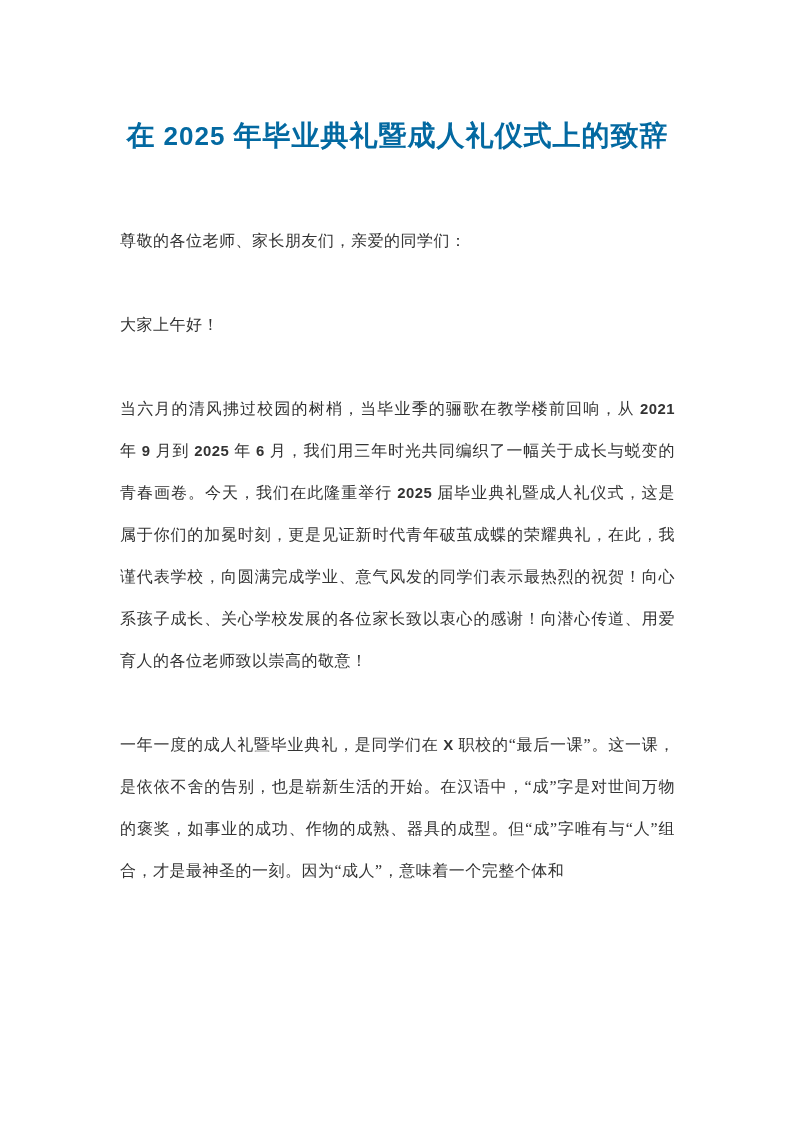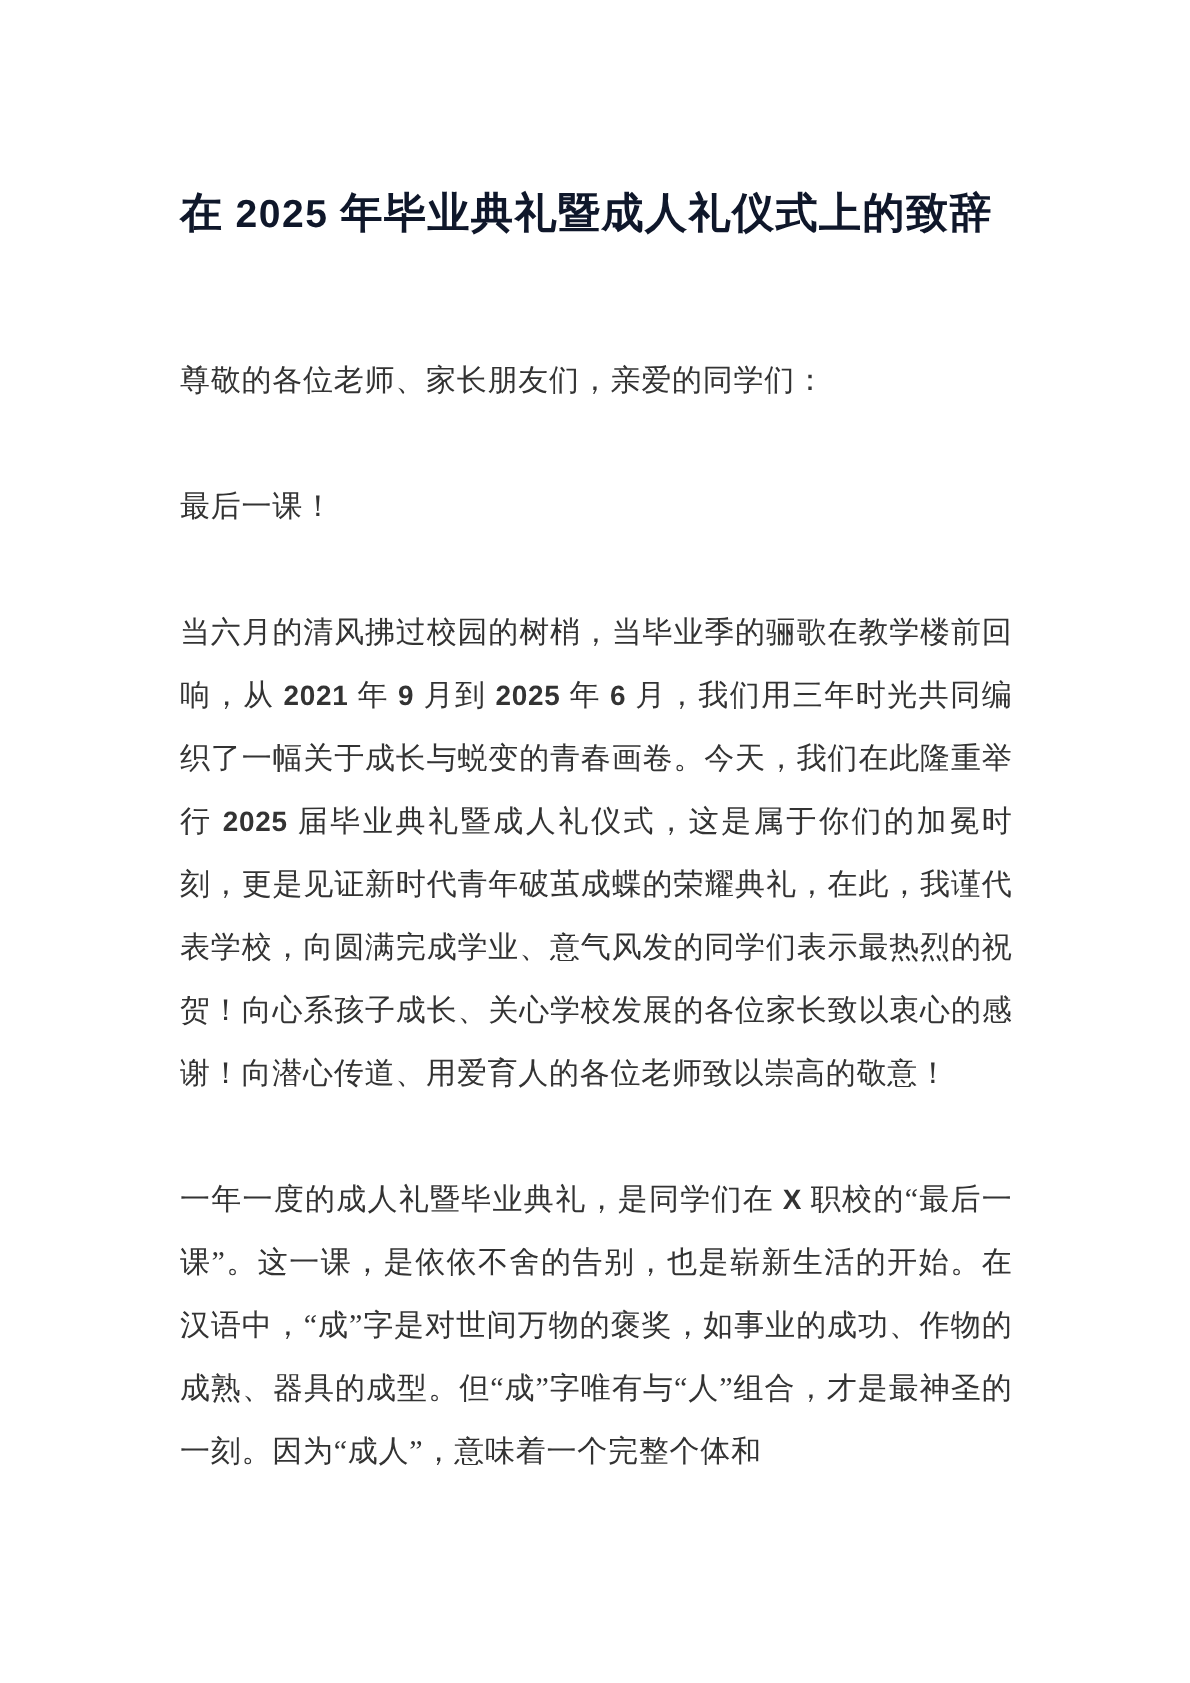--- a/index.html
+++ b/index.html
@@ -16,29 +16,29 @@
   }
   .page {
     box-sizing: border-box;
     width: 793px;
     height: 1122px;
     padding: 118px 118px 0 120px;
     background: #ffffff;
   }
   .doc-title {
     font-size: 28px;
-    line-height: 48px;
+    line-height: 36px;
     font-weight: 700;
-    text-align: left;
+    text-align: center;
     letter-spacing: 1px;
     margin: 0 0 66px 0;
-    color: #0f172a;
+    color: #0369a1;
   }
   .doc-paragraph {
-    font-size: 20px;
+    font-size: 16px;
     line-height: 42px;
     margin: 0 0 42px 0;
     text-align: justify;
     text-justify: inter-ideograph;
     letter-spacing: 0.5px;
     color: #333333;
   }
   
   .latin {
     font-family: "Liberation Sans", "DejaVu Sans", sans-serif;
@@ -47,18 +47,18 @@
   }
 </style>
 </head>
 <body>
 
 <div class="page">
   <h1 class="doc-title">在 <span class="latin">2025</span> 年毕业典礼暨成人礼仪式上的致辞</h1>
 
   <p class="doc-paragraph">尊敬的各位老师、家长朋友们，亲爱的同学们：</p>
 
-  <p class="doc-paragraph">最后一课！</p>
+  <p class="doc-paragraph">大家上午好！</p>
 
   <p class="doc-paragraph">当六月的清风拂过校园的树梢，当毕业季的骊歌在教学楼前回响，从 <span class="latin">2021</span> 年 <span class="latin">9</span> 月到 <span class="latin">2025</span> 年 <span class="latin">6</span> 月，我们用三年时光共同编织了一幅关于成长与蜕变的青春画卷。今天，我们在此隆重举行 <span class="latin">2025</span> 届毕业典礼暨成人礼仪式，这是属于你们的加冕时刻，更是见证新时代青年破茧成蝶的荣耀典礼，在此，我谨代表学校，向圆满完成学业、意气风发的同学们表示最热烈的祝贺！向心系孩子成长、关心学校发展的各位家长致以衷心的感谢！向潜心传道、用爱育人的各位老师致以崇高的敬意！</p>
 
   <p class="doc-paragraph">一年一度的成人礼暨毕业典礼，是同学们在 <span class="latin">X</span> 职校的“最后一课”。这一课，是依依不舍的告别，也是崭新生活的开始。在汉语中，“成”字是对世间万物的褒奖，如事业的成功、作物的成熟、器具的成型。但“成”字唯有与“人”组合，才是最神圣的一刻。因为“成人”，意味着一个完整个体和</p>
 </div>
 
 </body></html>

